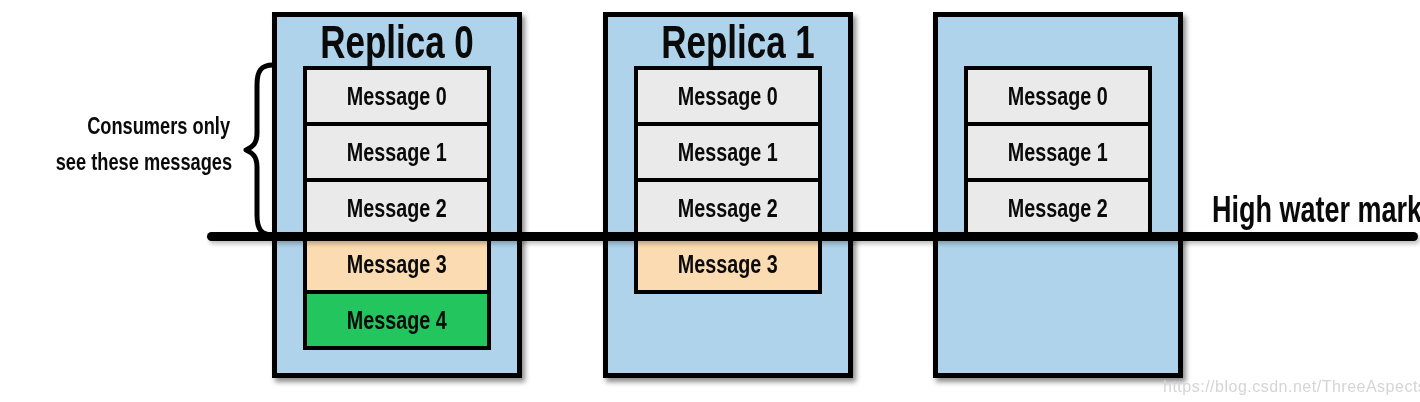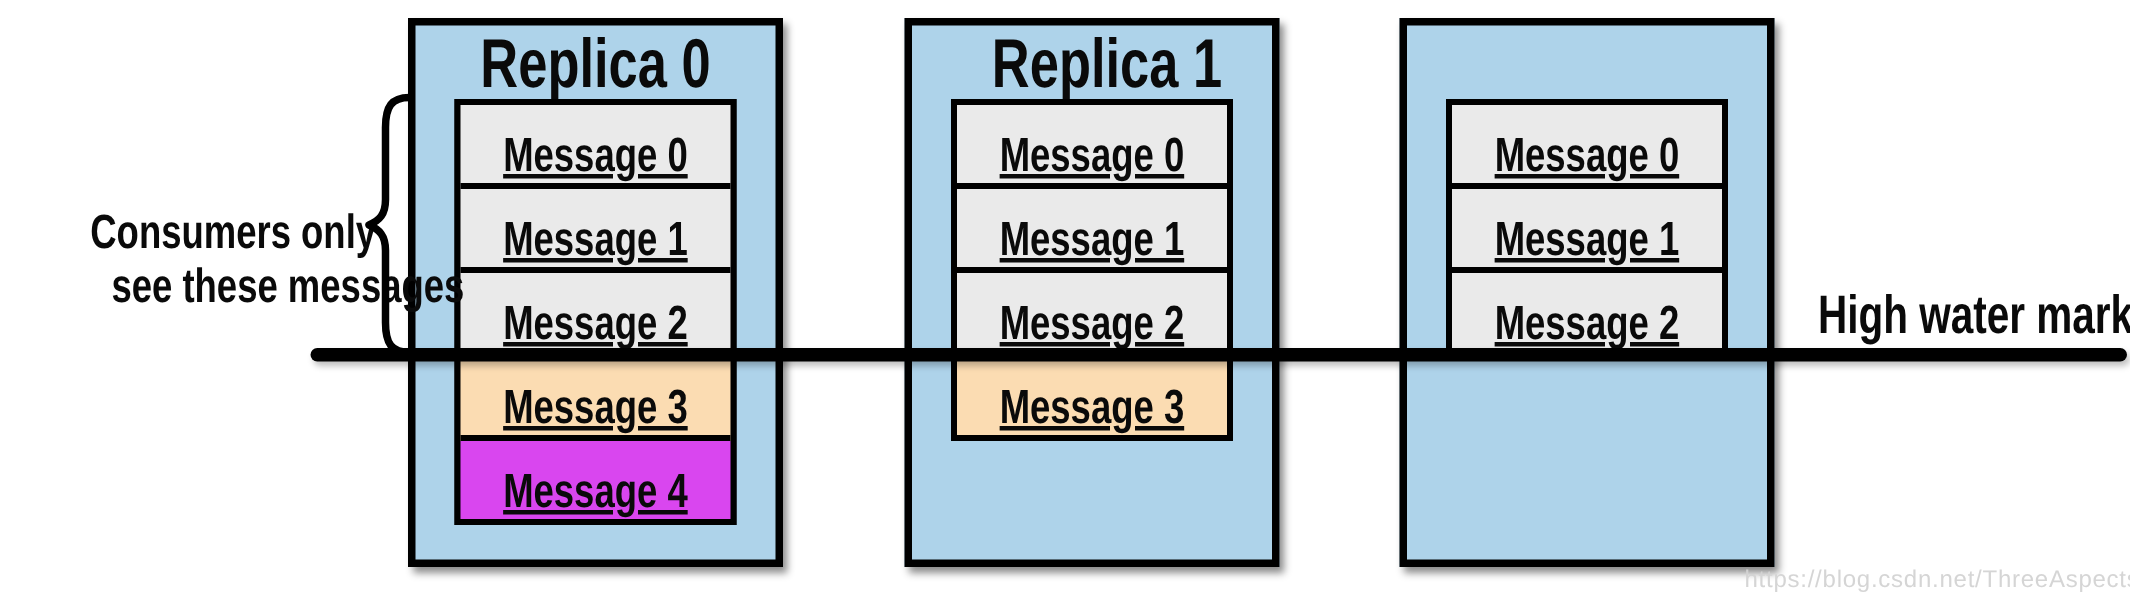--- a/index.html
+++ b/index.html
@@ -18,24 +18,23 @@
     white-space: nowrap;
     font-weight: bold;
   }
   
   .annotation {
     position: absolute;
     left: 0; top: 108;
     top: 108px;
     width: 230px;
     text-align: right;
-    font-size: 32px;
+    font-size: 24px;
     line-height: 36px;
     z-index: 2;
-    margin-top: 28px;
   }
   .annotation .txt { transform-origin: right center; }
   
   .brace {
     position: absolute;
     left: 240px; top: 61px;
     width: 38px; height: 178px;
     z-index: 2;
   }
   
@@ -65,25 +64,24 @@
     left: 50%;
     transform: translateX(-50%);
     width: 188px;
     border: 4px solid #000;
     box-sizing: border-box;
     background: #000;
   }
   .msg {
     height: 52px;
     display: flex;
-    align-items: flex-end;
+    align-items: center;
     justify-content: center;
-    font-size: 32px;
+    font-size: 26px;
     border-bottom: 4px solid #000;
-    text-decoration: underline;
   }
   .msg:last-child { border-bottom: none; }
   
   .hwm-line {
     position: absolute;
     left: 207px;
     top: 232px;
     width: 1211px;
     height: 9px;
     background: #000;
@@ -137,21 +135,21 @@
           </div>
           <div class="msg" style="background: rgb(234, 234, 234);">
             <span class="txt">Message 1</span>
           </div>
           <div class="msg" style="background: rgb(234, 234, 234);">
             <span class="txt">Message 2</span>
           </div>
           <div class="msg" style="background: rgb(251, 220, 178);">
             <span class="txt">Message 3</span>
           </div>
-          <div class="msg" style="background: #d946ef;">
+          <div class="msg" style="background: #22c55e;">
             <span class="txt">Message 4</span>
           </div>
         </div>
   </div>
 
   <div class="replica replica-1" style="background: rgb(174, 211, 234); padding-left: 19px;">
     <div class="replica-title">
           <span class="txt">Replica 1</span>
         </div>
     <div class="stack">

